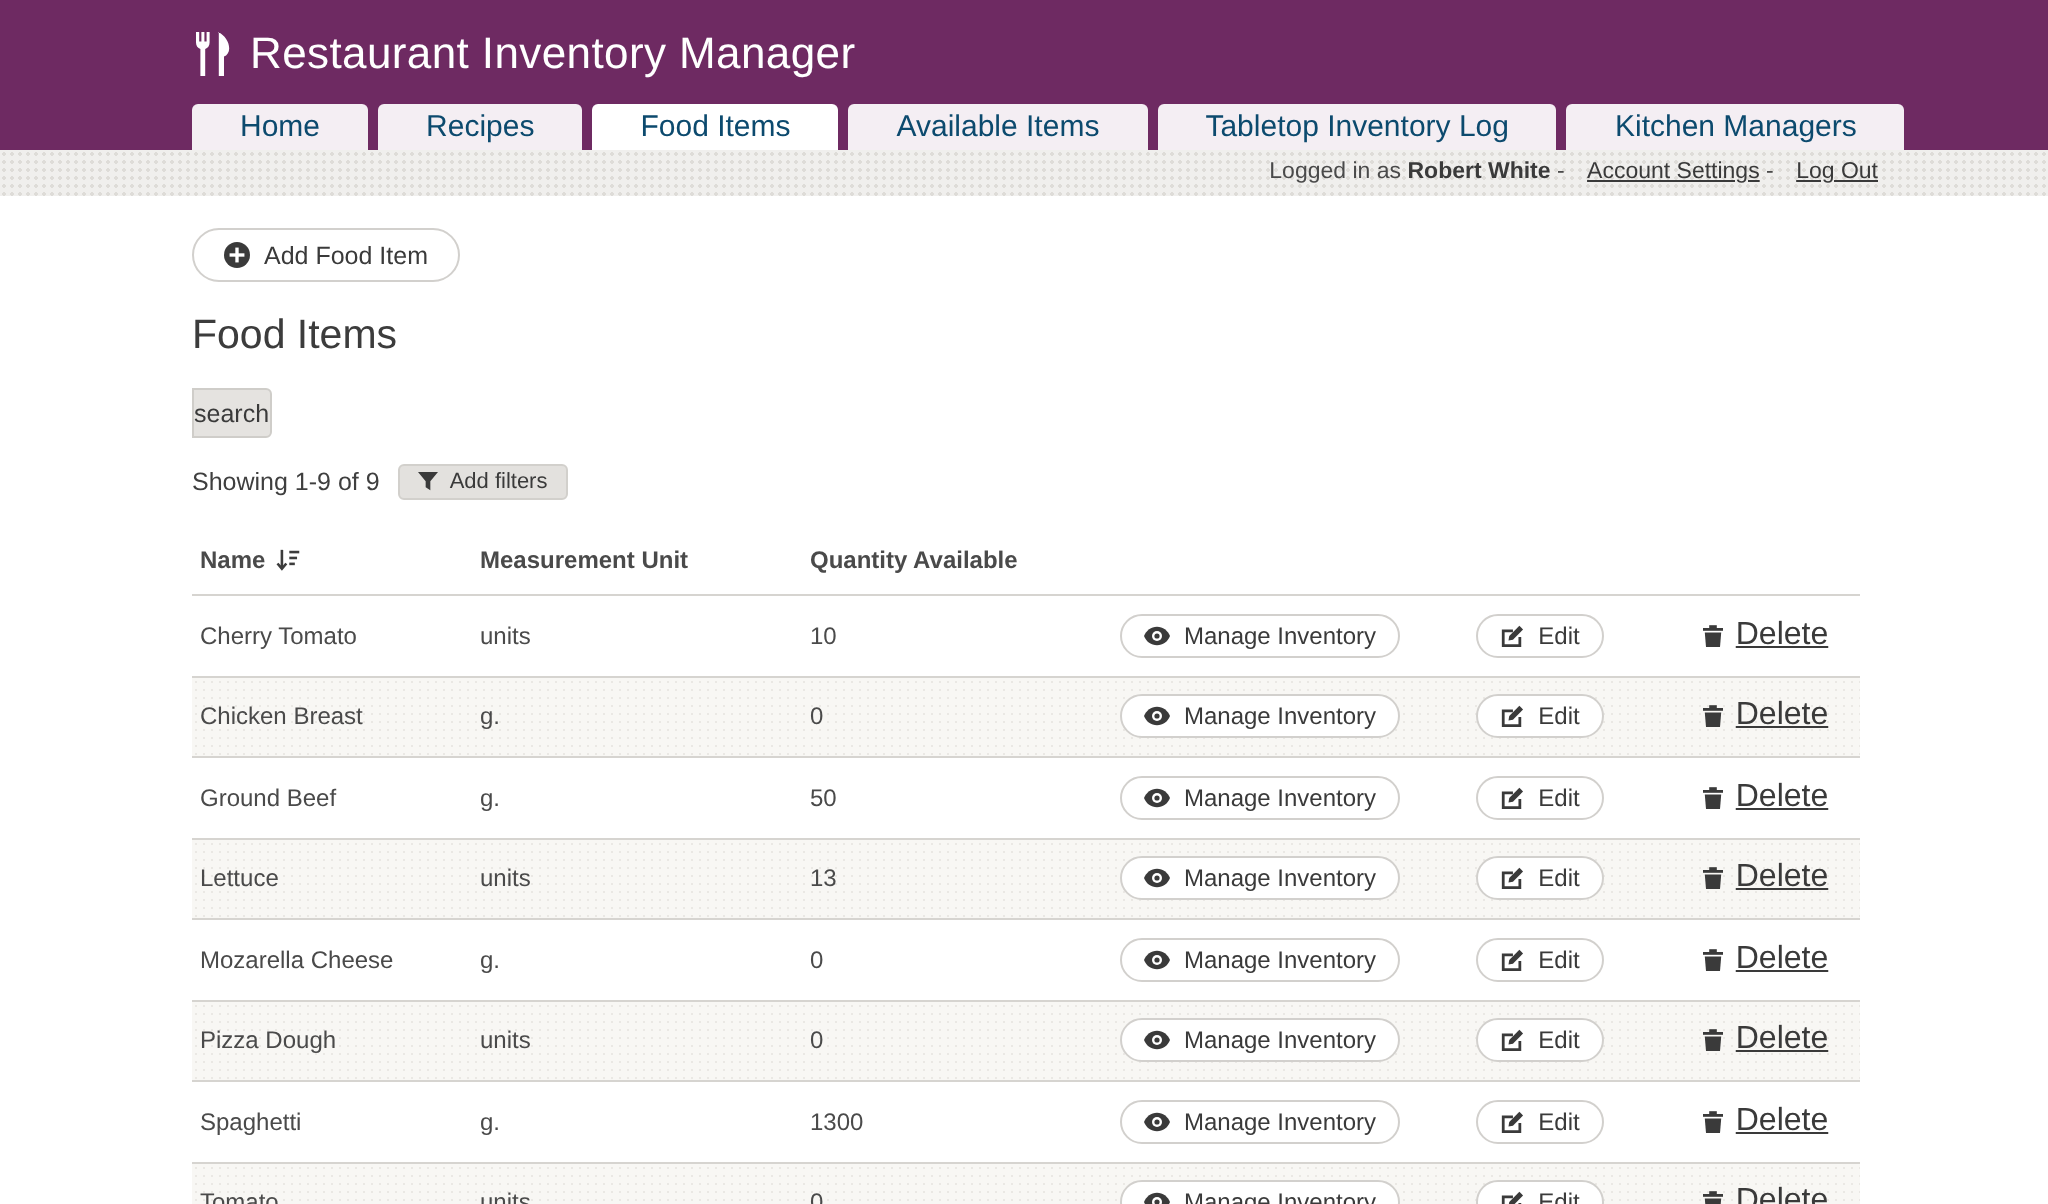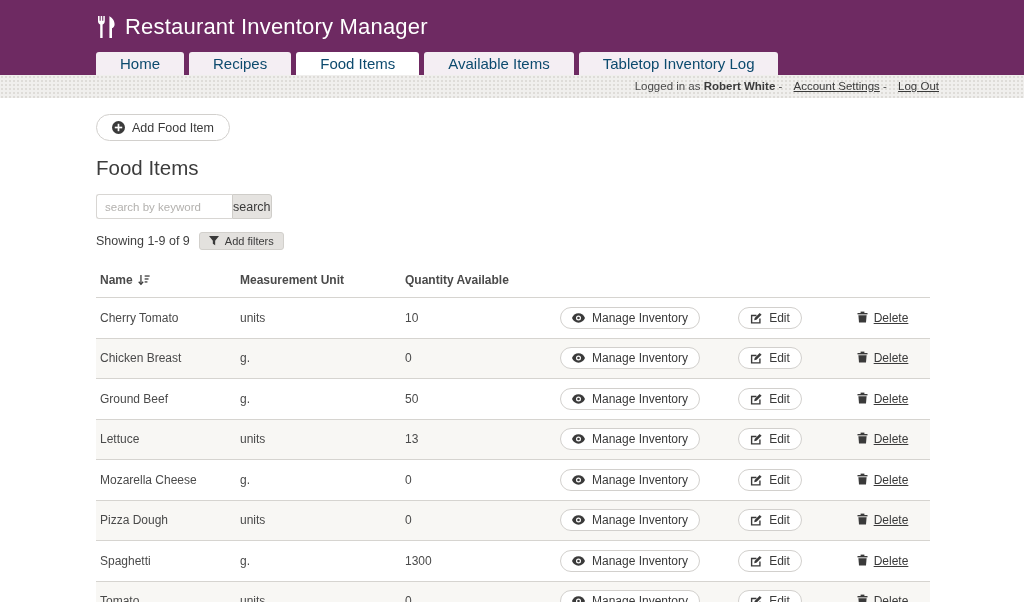--- a/index.html
+++ b/index.html
@@ -57,61 +57,61 @@
   .trow.stripe { background:#f8f7f4;
     background-image:radial-gradient(#eae8e4 0.7px, transparent 0.7px); background-size:4px 4px; }
   .cell { font-size:12px; color:#4a4a4a; }
   .c-name { width:144px; padding-left:4px; display:flex; align-items:center; gap:5px; }
   .c-unit { width:165px; }
   .c-qty  { width:150px; }
   .c-manage { width:150px; display:flex; justify-content:center; }
   .c-edit { width:130px; display:flex; justify-content:center; }
   .c-del  { width:95px; display:flex; justify-content:center; }
   .row-btn { height:22px; padding:0 11px; border-radius:11px; font-size:12px; }
-  .del-link { display:inline-flex; align-items:flex-start; gap:6px; font-size:12px; color:#3a3a3a;
+  .del-link { display:inline-flex; align-items:center; gap:6px; font-size:16px; color:#3a3a3a;
     cursor:pointer; }
   .del-link span { text-decoration:underline; }
 </style>
 </head>
 <body>
 
 <div class="header">
   <div class="brand">
     <svg class="brand-icon" viewBox="0 0 19 22" fill="#ffffff">
       <path d="M1 0 v5.2 c0 1.6 .9 2.8 2.2 3.3 V22 h2.4 V8.5 C6.9 8 7.8 6.8 7.8 5.2 V0 H6.3 v4.8 H5.2 V0 H3.7 v4.8 H2.6 V0 Z"></path>
       <path d="M12 0 c3.4 1.6 5.6 4.9 5.6 8.2 0 2-1.1 3.4-2.6 4.1 V22 h-2.6 V0 Z"></path>
     </svg>
     <div class="brand-title">Restaurant Inventory Manager</div>
   </div>
   <div class="tabs" id="tabs">
       <div class="tab">Home</div>
       <div class="tab">Recipes</div>
       <div class="tab active">Food Items</div>
       <div class="tab">Available Items</div>
       <div class="tab">Tabletop Inventory Log</div>
+      <div class="tab">Kitchen Managers</div>
     </div>
 </div>
 
 <div class="userbar"><span>Logged in as</span>&nbsp;<b>Robert White</b><span> - </span><a>Account Settings</a><span> - </span><a>Log Out</a></div>
 
 <div class="main">
 
   <button class="pill-btn add-btn">
     <svg class="icon" width="13" height="13" viewBox="0 0 14 14">
       <circle cx="7" cy="7" r="7" fill="#3a3a3a"></circle>
       <rect x="6.1" y="3" width="1.8" height="8" fill="#ffffff"></rect>
       <rect x="3" y="6.1" width="8" height="1.8" fill="#ffffff"></rect>
     </svg>
     <span>Add Food Item</span>
   </button>
 
   <div class="page-title">Food Items</div>
 
   <div class="search-row">
-    <input class="search-input" type="text" placeholder="search by keyword" style="">
     <button class="search-btn">search</button>
   </div>
 
   <div class="showing-row">
     <span class="showing-text">Showing 1-9 of 9</span>
     <button class="filters-btn">
       <svg class="icon" width="10" height="10" viewBox="0 0 12 12">
         <path d="M0 0 h12 L7.4 5.6 V11 L4.6 9.2 V5.6 Z" fill="#3a3a3a"></path>
       </svg>
       <span>Add filters</span>

